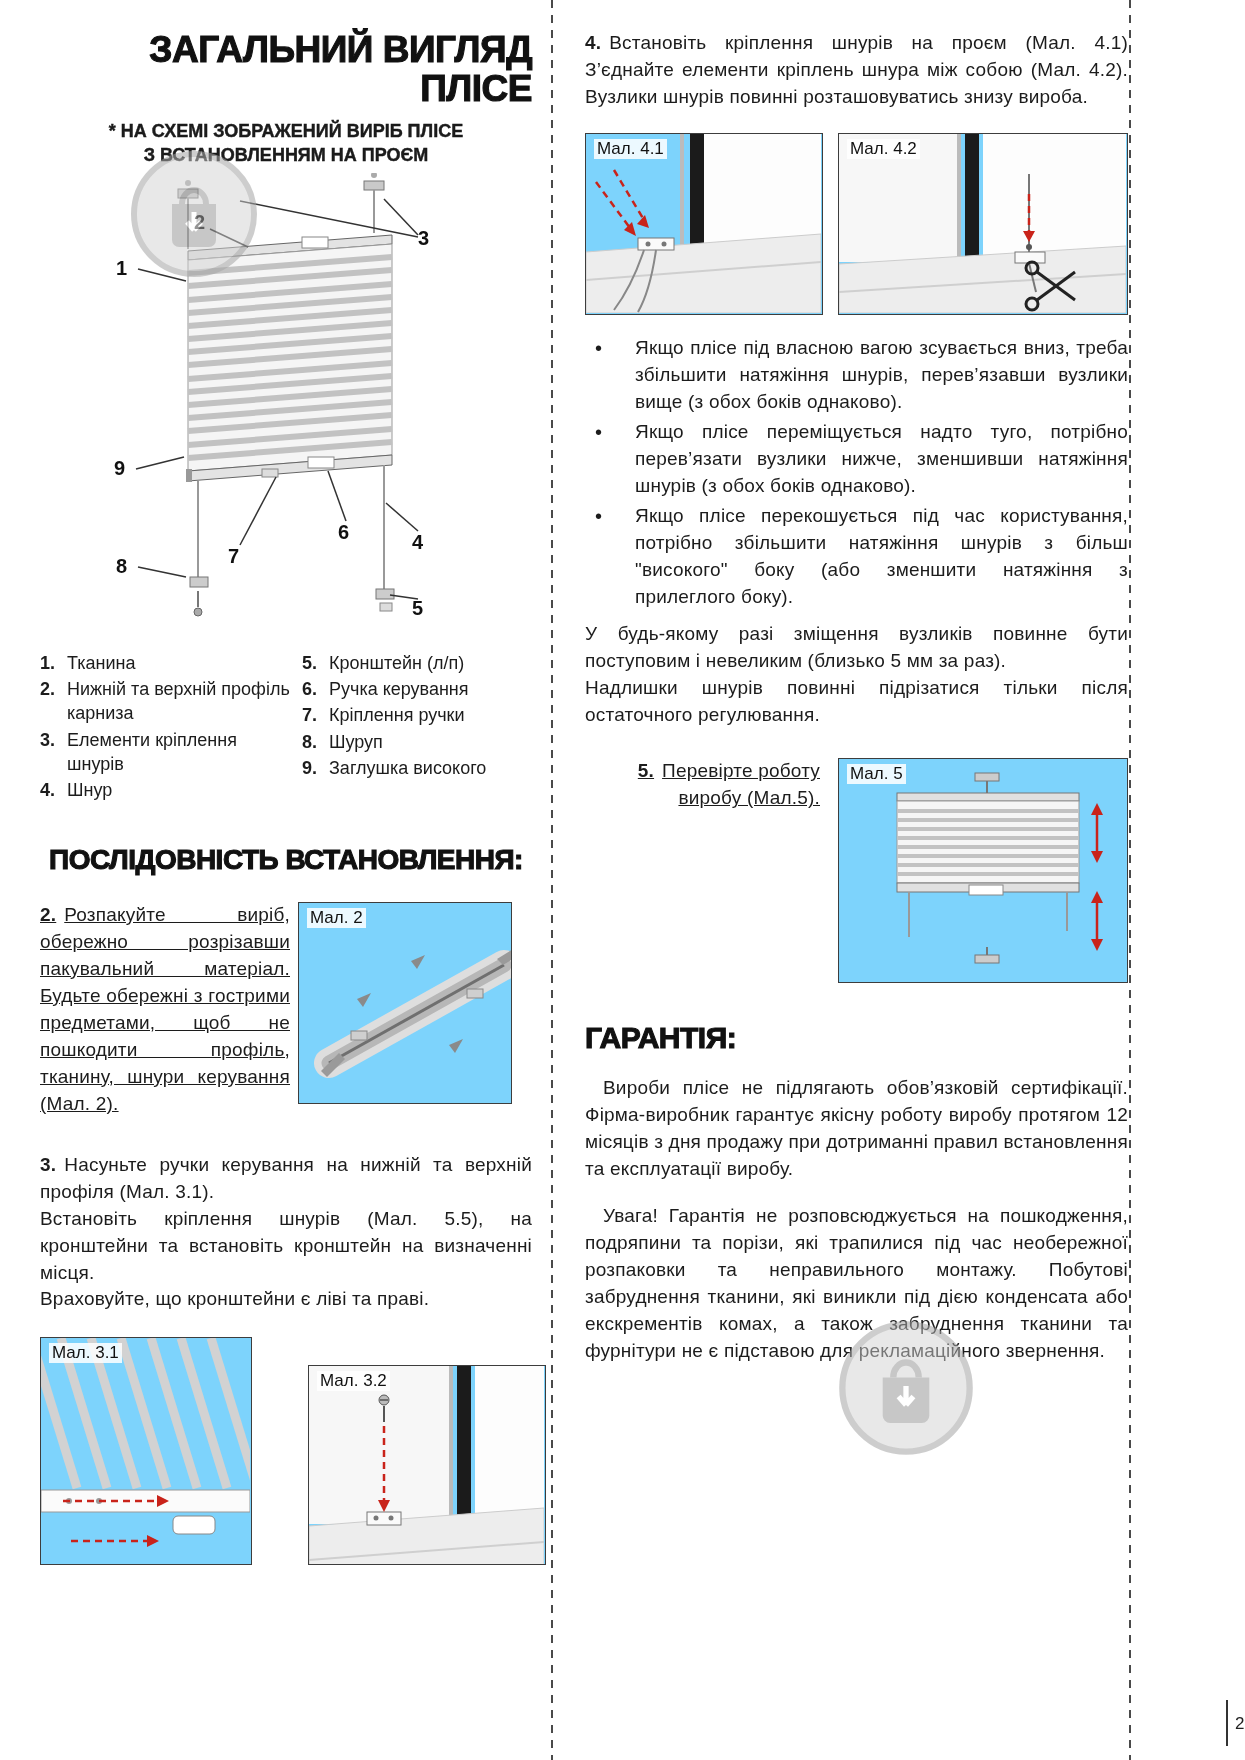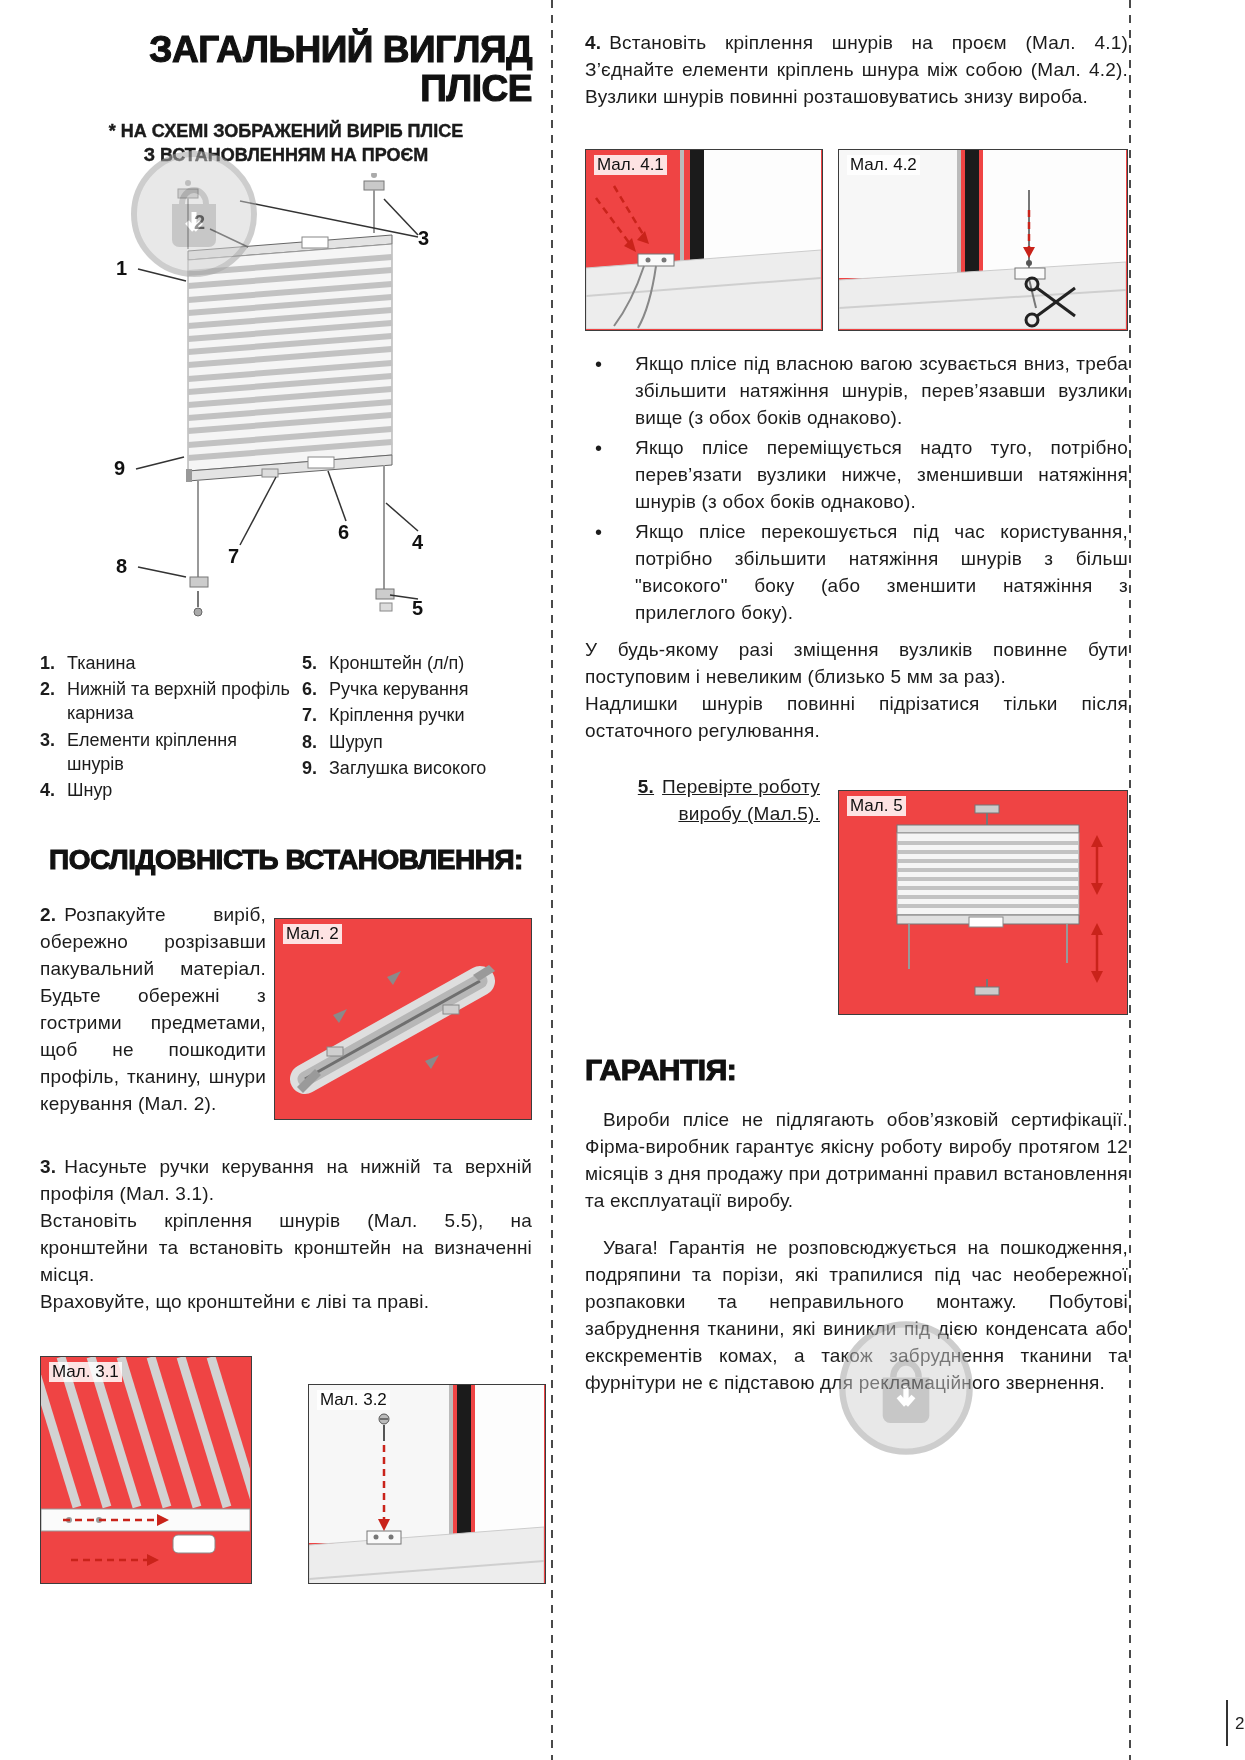--- a/index.html
+++ b/index.html
@@ -35,25 +35,25 @@
 
   
   .legend { display:flex; margin-top:8px; font-size:18px; line-height:1.34; }
   .legend .lcol { width:262px; padding-right:6px; }
   .legend .rcol { width:224px; }
   .leg-row { display:flex; margin-bottom:2px; }
   .leg-num { font-weight:bold; flex:0 0 27px; }
   .leg-text { flex:1; }
 
   
-  .figbox { position:relative; border:1.5px solid #3d3d3d; background:#ef4444; overflow:hidden; flex:0 0 auto;margin-top:16px; }
+  .figbox { position:relative; border:1.5px solid #3d3d3d; background:#7dd3fc; overflow:hidden; flex:0 0 auto; }
   .figlabel { position:absolute; top:5px; left:8px; font-size:17px; color:#111;
     background:rgba(255,255,255,0.85); padding:0 3px; z-index:2; }
 
-  .step2row { display:flex; gap:8px; margin-top:26px; }
+  .step2row { display:flex; gap:8px; margin-top:26px;text-decoration:underline; }
   .step2row .txt { width:250px; }
   .figs3row { display:flex; gap:56px; margin-top:24px;align-items:flex-end; }
 
   .figs4row { display:flex; gap:15px; margin-top:22px; }
 
   .bullets { margin-top:20px; }
   .bullet-row { position:relative; padding-left:50px; margin-bottom:3px; }
   .bullet-mark { position:absolute; left:10px; top:-1px; font-size:20px; }
 
   .adjust { margin-top:10px; }
@@ -203,21 +203,21 @@
       </div>
     </div>
   </div>
 
   <div class="sectionhdr heavy">ПОСЛІДОВНІСТЬ ВСТАНОВЛЕННЯ:</div>
 
   <div class="step2row">
     <div class="txt body-text">
       <span class="stepnum">2.</span><span>Розпакуйте виріб, обережно розрізавши пакувальний матеріал. Будьте обережні з гострими предметами, щоб не пошкодити профіль, тканину, шнури керування (Мал. 2).</span>
     </div>
-    <div class="figbox" style="width:258px;height:202px;">
+    <div class="figbox" style="width:214px;height:202px;">
       <span class="figlabel">Мал. 2</span>
       <svg width="235" height="199" viewBox="0 0 235 199">
         <line x1="30" y1="160" x2="205" y2="62" stroke="#dedede" stroke-width="30" stroke-linecap="round"></line>
         <line x1="30" y1="160" x2="205" y2="62" stroke="#b7b7b7" stroke-width="15" stroke-linecap="round"></line>
         <line x1="30" y1="160" x2="205" y2="62" stroke="#6f6f6f" stroke-width="3"></line>
         <polygon points="22,168 40,150 46,156 28,174" fill="#9a9a9a"></polygon>
         <polygon points="198,56 214,46 220,52 204,62" fill="#9a9a9a"></polygon>
         <polygon points="58,96 72,90 64,104" fill="#8a8a8a"></polygon>
         <polygon points="150,142 164,136 156,150" fill="#8a8a8a"></polygon>
         <polygon points="112,58 126,52 118,66" fill="#8a8a8a"></polygon>

